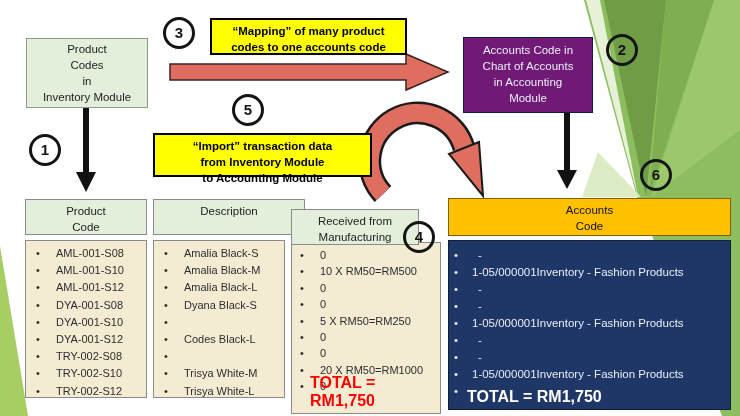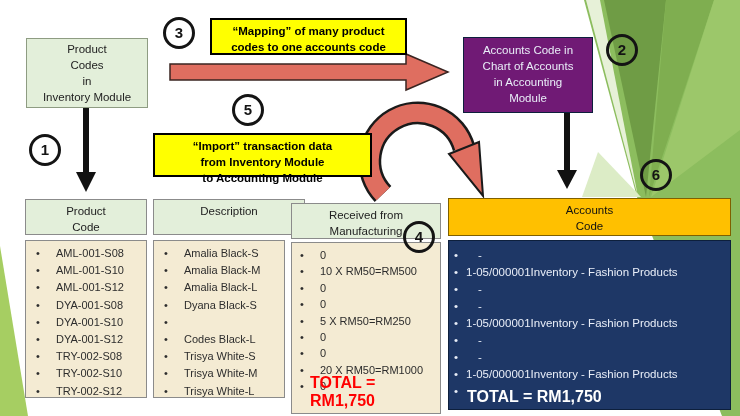--- a/index.html
+++ b/index.html
@@ -42,37 +42,37 @@
   #badge-6{left:640px;top:159px;}
   
   .thead{
     position:absolute;box-sizing:border-box;text-align:center;white-space:pre-line;
     font-size:11.5px;line-height:16px;padding-top:3px;z-index:3;
   }
   .thead.pale{background:#e3efda;border:1px solid #8b8b8b;color:#222;}
   .thead.orange{background:#ffc000;border:1px solid #7f6000;color:#111;}
   #h-col0{left:25px;top:199px;width:122px;height:36px;}
   #h-col1{left:153px;top:199px;width:152px;height:36px;}
-  #h-col2{left:291px;top:203px;width:150px;height:36px;}
+  #h-col2{left:291px;top:209px;width:128px;height:36px;}
   #h-col3{left:448px;top:198px;width:283px;height:38px;}
   .tbody{
     position:absolute;box-sizing:border-box;z-index:2;font-size:11px;
   }
   .tbody.cream{background:#f4ebd3;border:1px solid #8b8b8b;color:#2d2d2d;}
   .tbody.navy{background:#1e3766;border:1px solid #0d1f3c;color:#e9eef8;}
   #b-col0{left:25px;top:240px;width:122px;height:158px;padding-top:4px;}
   #b-col1{left:153px;top:240px;width:132px;height:158px;padding-top:4px;}
   #b-col2{left:291px;top:242px;width:150px;height:172px;padding-top:4px;}
   #b-col3{left:448px;top:240px;width:283px;height:170px;padding-top:6px;}
   .trow{display:flex;line-height:17.2px;padding-left:10px;}
   #b-col2 .trow{padding-left:8px;line-height:16.4px;}
   #b-col3 .trow{padding-left:5px;line-height:17px;font-size:11.5px;}
   .blt{width:8px;flex:0 0 8px;}
   .txt{margin-left:12px;}
-  #b-col3 .trow .txt{margin-left:4px;}
+  #b-col3 .trow .txt{margin-left:10px;}
   #b-col3 .trow.dash .txt{margin-left:16px;}
   .total{position:absolute;left:18px;bottom:3px;font-weight:bold;font-size:16px;}
   .total.red{color:#ff0000;}
   .total.white{color:#ffffff;}
 </style>
 </head>
 <body>
 
 <div id="slide">
 
@@ -190,21 +190,20 @@
         </div>
         <div class="trow">
           <span class="blt">•</span>
         </div>
         <div class="trow">
           <span class="blt">•</span>
           <span class="txt">Codes Black-L</span>
         </div>
         <div class="trow">
           <span class="blt">•</span>
-          <span class="txt">Trisya White-S</span>
         </div>
         <div class="trow">
           <span class="blt">•</span>
           <span class="txt">Trisya White-M</span>
         </div>
         <div class="trow">
           <span class="blt">•</span>
           <span class="txt">Trisya White-L</span>
         </div>
       </div>

